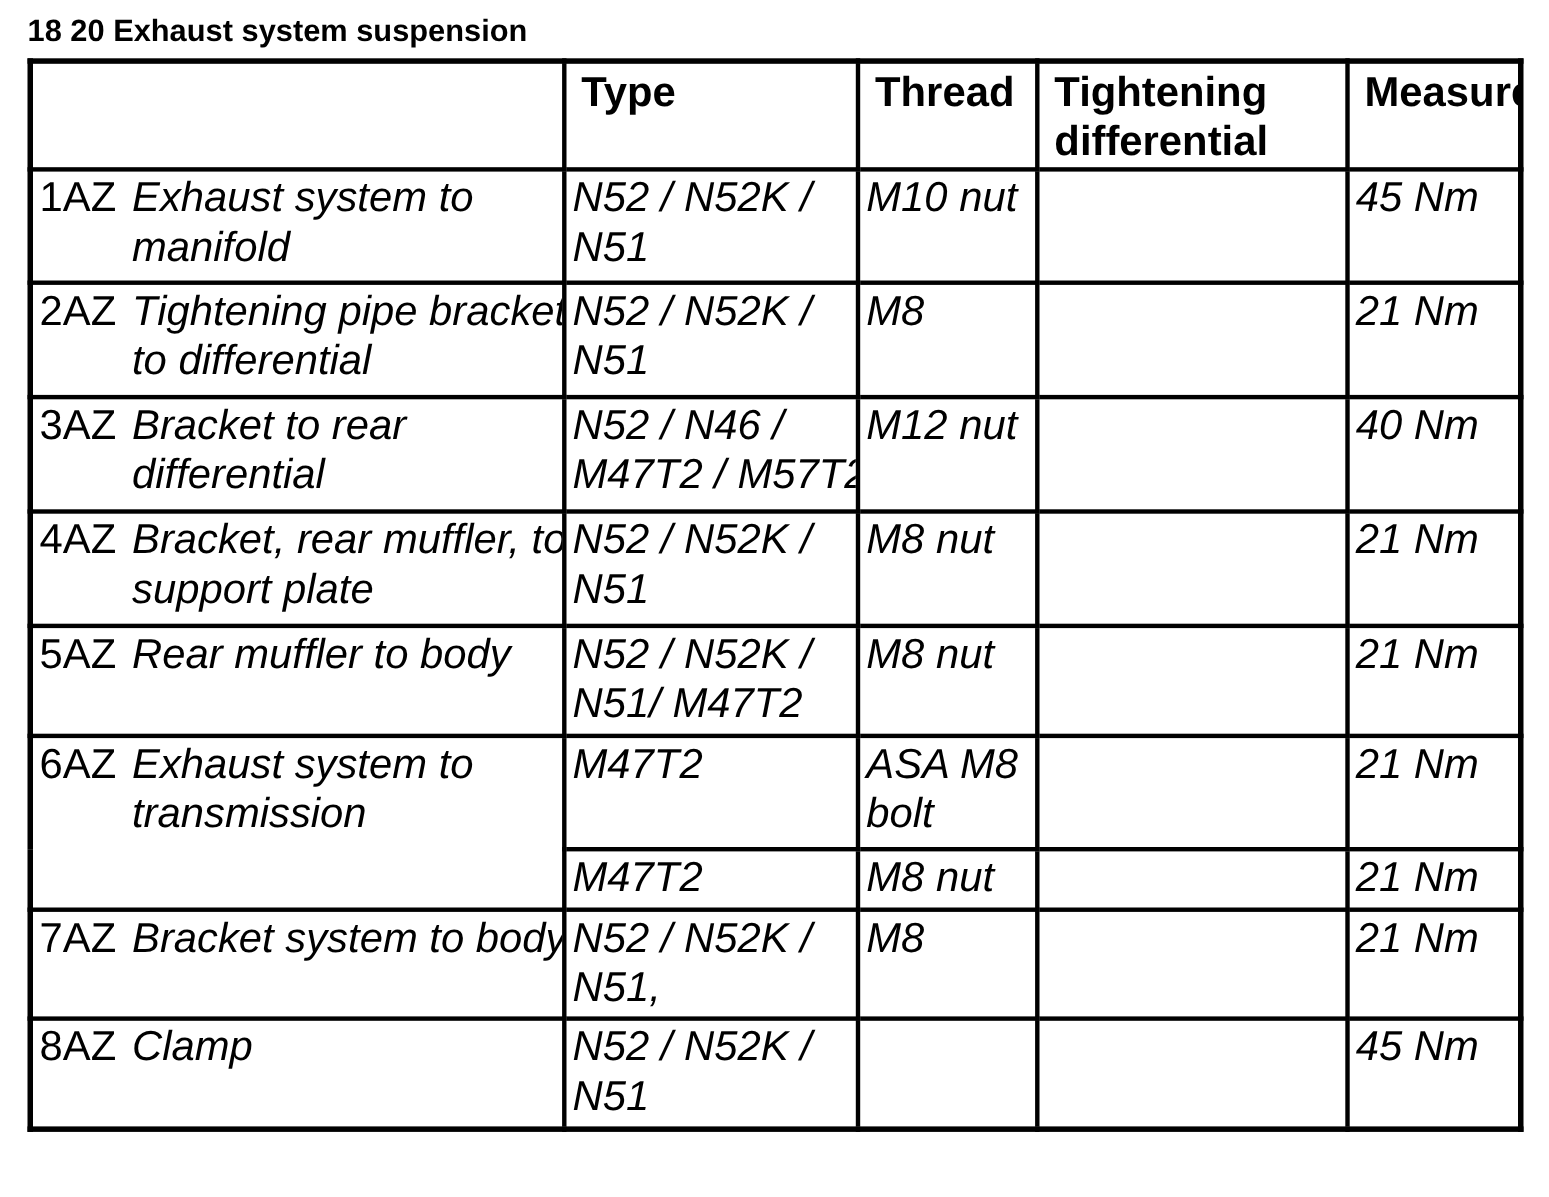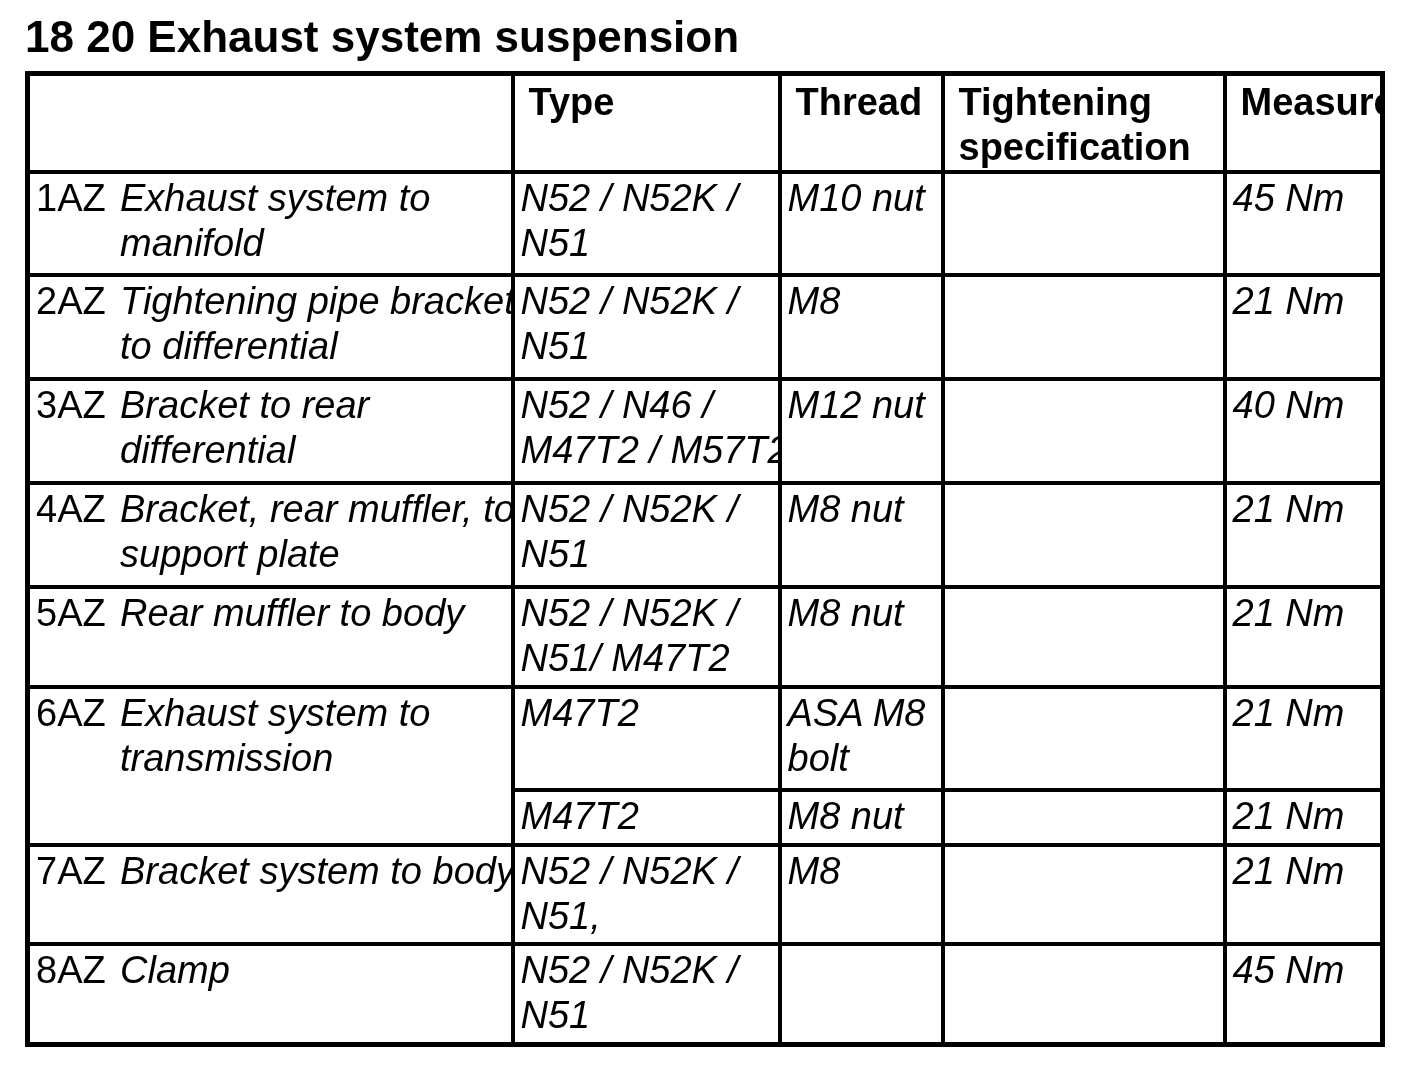--- a/index.html
+++ b/index.html
@@ -6,21 +6,21 @@
     margin: 0;
     padding: 0;
     width: 1408px;
     height: 1088px;
     background: #ffffff;
     color: #000000;
     font-family: "Liberation Sans", sans-serif;
     overflow: hidden;
   }
   h1.doc-title {
-    font-size: 44px;
+    font-size: 28px;
     font-weight: 700;
     margin: 12px 0 9px 25px;
     letter-spacing: 0px;
   }
   table.spec-table {
     border-collapse: collapse;
     table-layout: fixed;
     width: 1355px;
     margin-left: 25px;
     border: 5px solid #000;
@@ -73,21 +73,21 @@
         <col class="c-type">
         <col class="c-thread">
         <col class="c-tight">
         <col class="c-meas">
     </colgroup>
     <thead>
       <tr>
         <th></th>
         <th>Type</th>
         <th>Thread</th>
-        <th>Tightening specification</th>
+        <th>Tightening differential</th>
         <th>Measure</th>
       </tr>
     </thead>
     <tbody>
         <tr>
           <td>
             <div class="desc-wrap">
               <span class="row-id">1AZ</span>
               <div class="desc-lines">
                 <div class="line">Exhaust system to</div>

